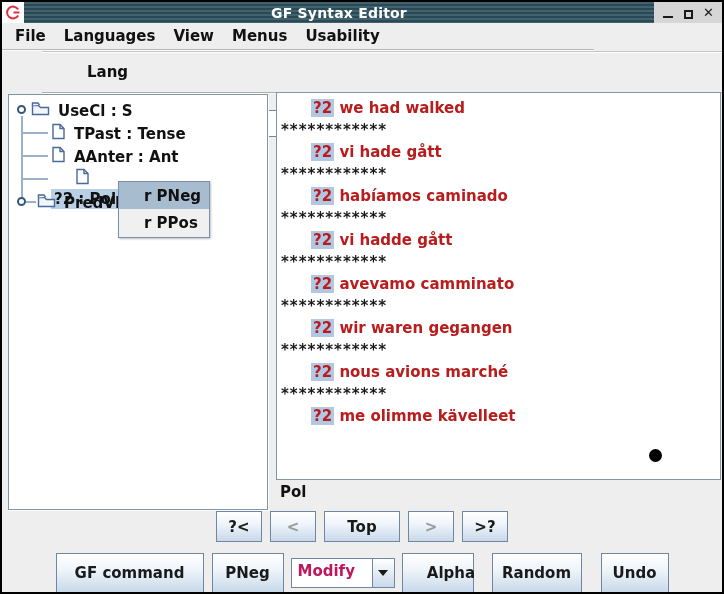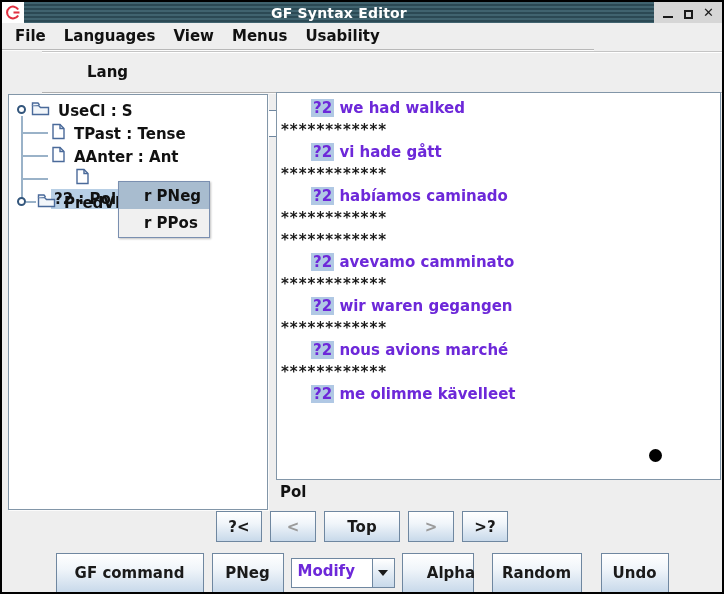--- a/index.html
+++ b/index.html
@@ -49,21 +49,21 @@
     background:linear-gradient(180deg,#ffffff 0%,#f0f5fa 40%,#c8d9ea 100%);
     box-shadow:inset 0 1px 0 #ffffff;
     color:#1a1a1a; font-size:15px; font-weight:bold;
     display:flex; align-items:center; justify-content:center; cursor:default;
     font-family:"DejaVu Sans", sans-serif;
   }
   .btn .mn { text-decoration:underline; }
   .btn.disabled { color:#9a9a9a; }
 
   .combo { display:flex; border:1px solid #6f87a0; background:#fff; }
-  .combo-value { flex:1; font-size:15px; color:#6d28d9; padding:3px 6px; overflow:hidden; white-space:nowrap; }
+  .combo-value { flex:1; font-size:15px; color:#be185d; padding:3px 6px; overflow:hidden; white-space:nowrap; }
   .combo-arrow {
     width:22px; border-left:1px solid #6f87a0;
     background:linear-gradient(180deg,#ffffff,#c8d9ea);
     display:flex; align-items:center; justify-content:center;
   }
   .combo-arrow i { width:0; height:0; border-left:5px solid transparent; border-right:5px solid transparent; border-top:6px solid #1a1a1a; }
 
   .tb-combo { position:absolute; left:158px; top:58px; width:118px; height:27px; }
   .tb-btn1 { position:absolute; left:283px; top:56px; width:121px; height:31px; }
   .tb-btn2 { position:absolute; left:412px; top:56px; width:94px;  height:31px; }
@@ -92,21 +92,21 @@
   }
   .popup-item { height:27px; display:flex; align-items:center; padding-left:25px; font-size:15px; color:#111; }
   .popup-item.selected { background:#a8bccf; }
 
   
   .text-panel {
     position:absolute; left:274px; top:90px; width:445px; height:388px;
     background:#fff; border:1px solid #8296a8; overflow:hidden;
   }
   .tp-inner { position:absolute; left:4px; top:6px; right:2px; }
-  .sent-line { height:22px; padding-left:30px; font-size:15px; color:#6d28d9; white-space:nowrap; }
+  .sent-line { height:22px; padding-left:30px; font-size:15px; color:#b91c1c; white-space:nowrap; }
   .sent-prefix { background:#b0c8e4; padding:0 2px; }
   .sep-line { height:22px; font-size:15px; color:#1a1a1a; letter-spacing:1px; }
   .focus-dot { position:absolute; left:372px; top:356px; width:13px; height:13px; border-radius:50%; background:#000; }
 
   .status-label { position:absolute; left:278px; top:481px; font-size:15px; color:#111; }
 
   
   .nav-row { position:absolute; left:0; top:509px; width:720px; display:flex; justify-content:center; gap:8px; }
   .nav-row .btn { height:31px; }
   .nav-w46 { width:46px; } .nav-w76 { width:76px; }
@@ -238,20 +238,21 @@
   </div>
 
   <div class="text-panel">
     <div class="tp-inner">
       <div class="sent-line"><span class="sent-prefix">?2</span> <span>we had walked</span></div>
       <div class="sep-line">************</div>
       <div class="sent-line"><span class="sent-prefix">?2</span> <span>vi hade gått</span></div>
       <div class="sep-line">************</div>
       <div class="sent-line"><span class="sent-prefix">?2</span> <span>habíamos caminado</span></div>
       <div class="sep-line">************</div>
+      <div class="sent-line"><span class="sent-prefix">?2</span> <span>vi hadde gått</span></div>
       <div class="sep-line">************</div>
       <div class="sent-line"><span class="sent-prefix">?2</span> <span>avevamo camminato</span></div>
       <div class="sep-line">************</div>
       <div class="sent-line"><span class="sent-prefix">?2</span> <span>wir waren gegangen</span></div>
       <div class="sep-line">************</div>
       <div class="sent-line"><span class="sent-prefix">?2</span> <span>nous avions marché</span></div>
       <div class="sep-line">************</div>
       <div class="sent-line"><span class="sent-prefix">?2</span> <span>me olimme kävelleet</span></div>
     </div>
     <div class="focus-dot"></div>

